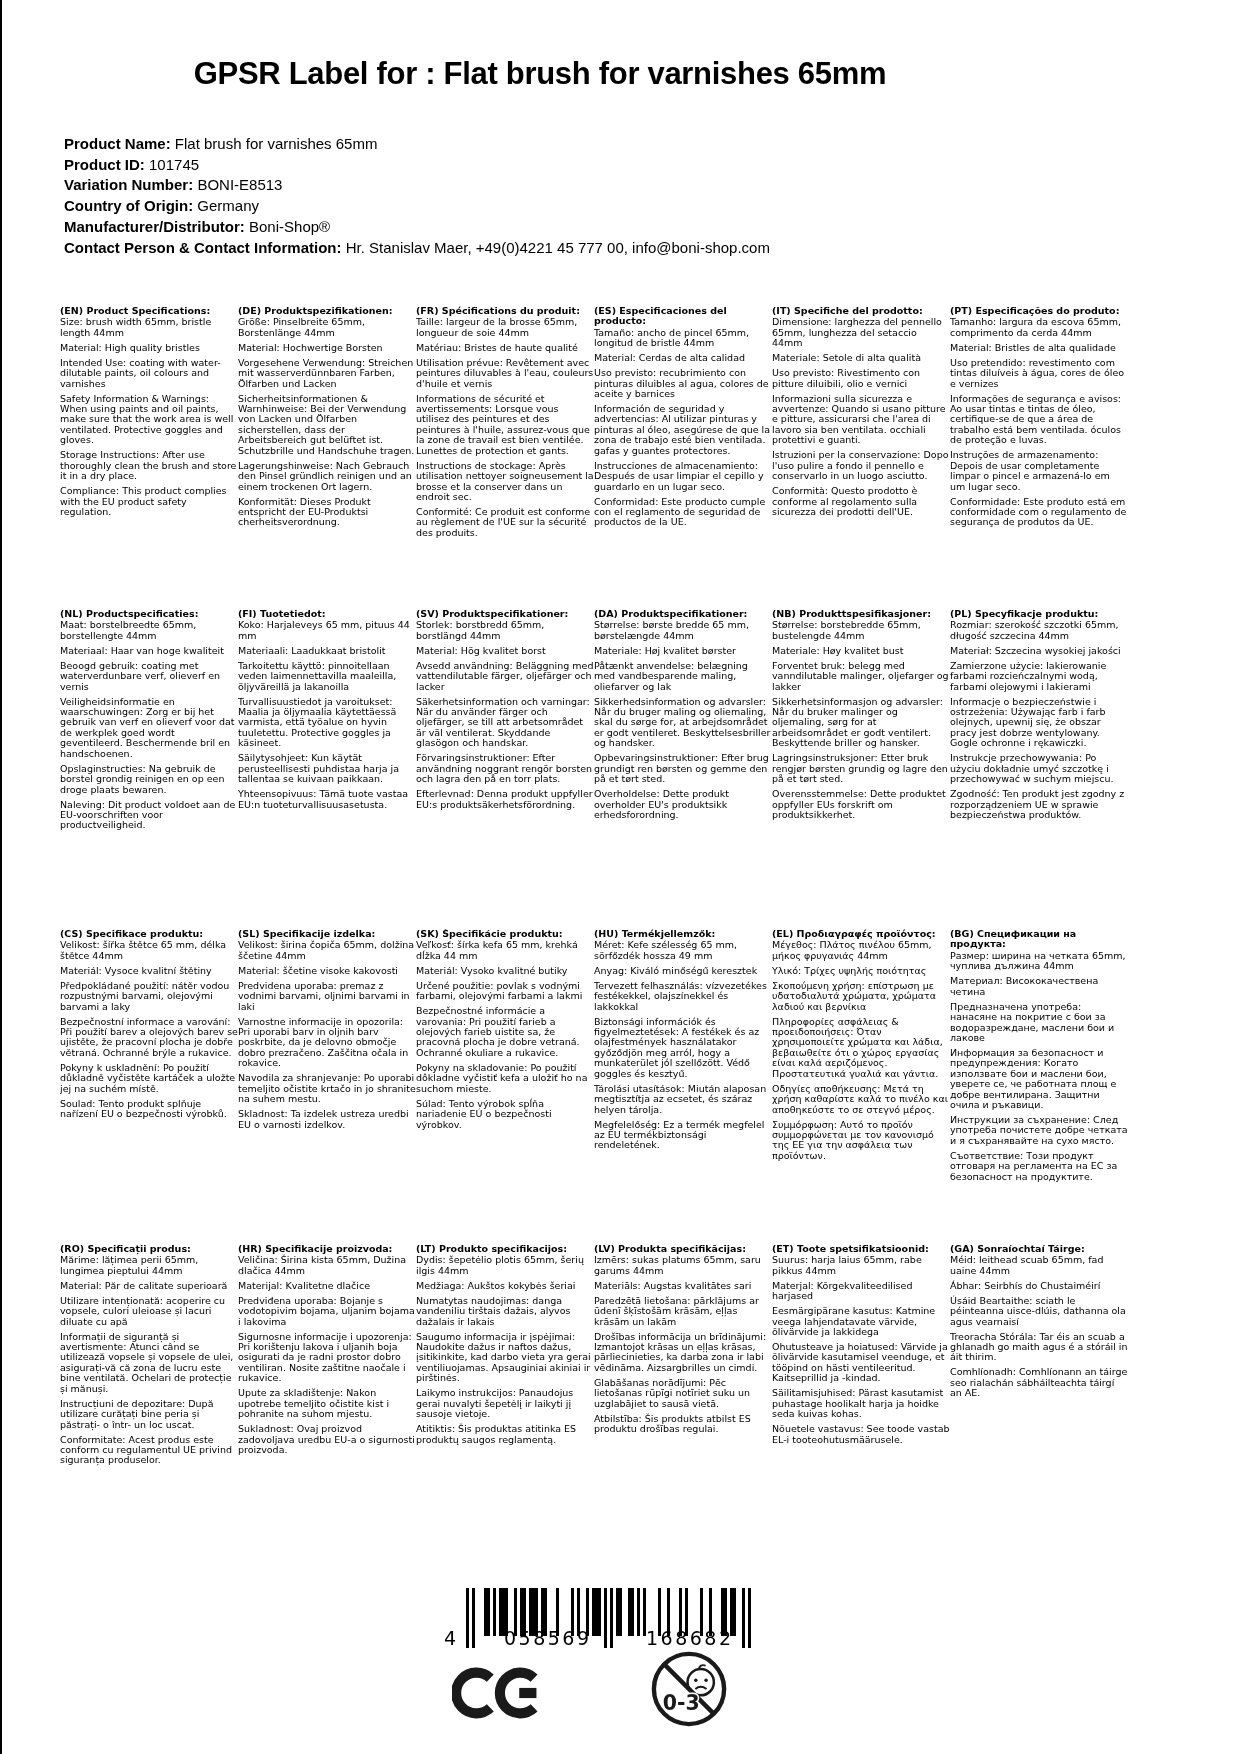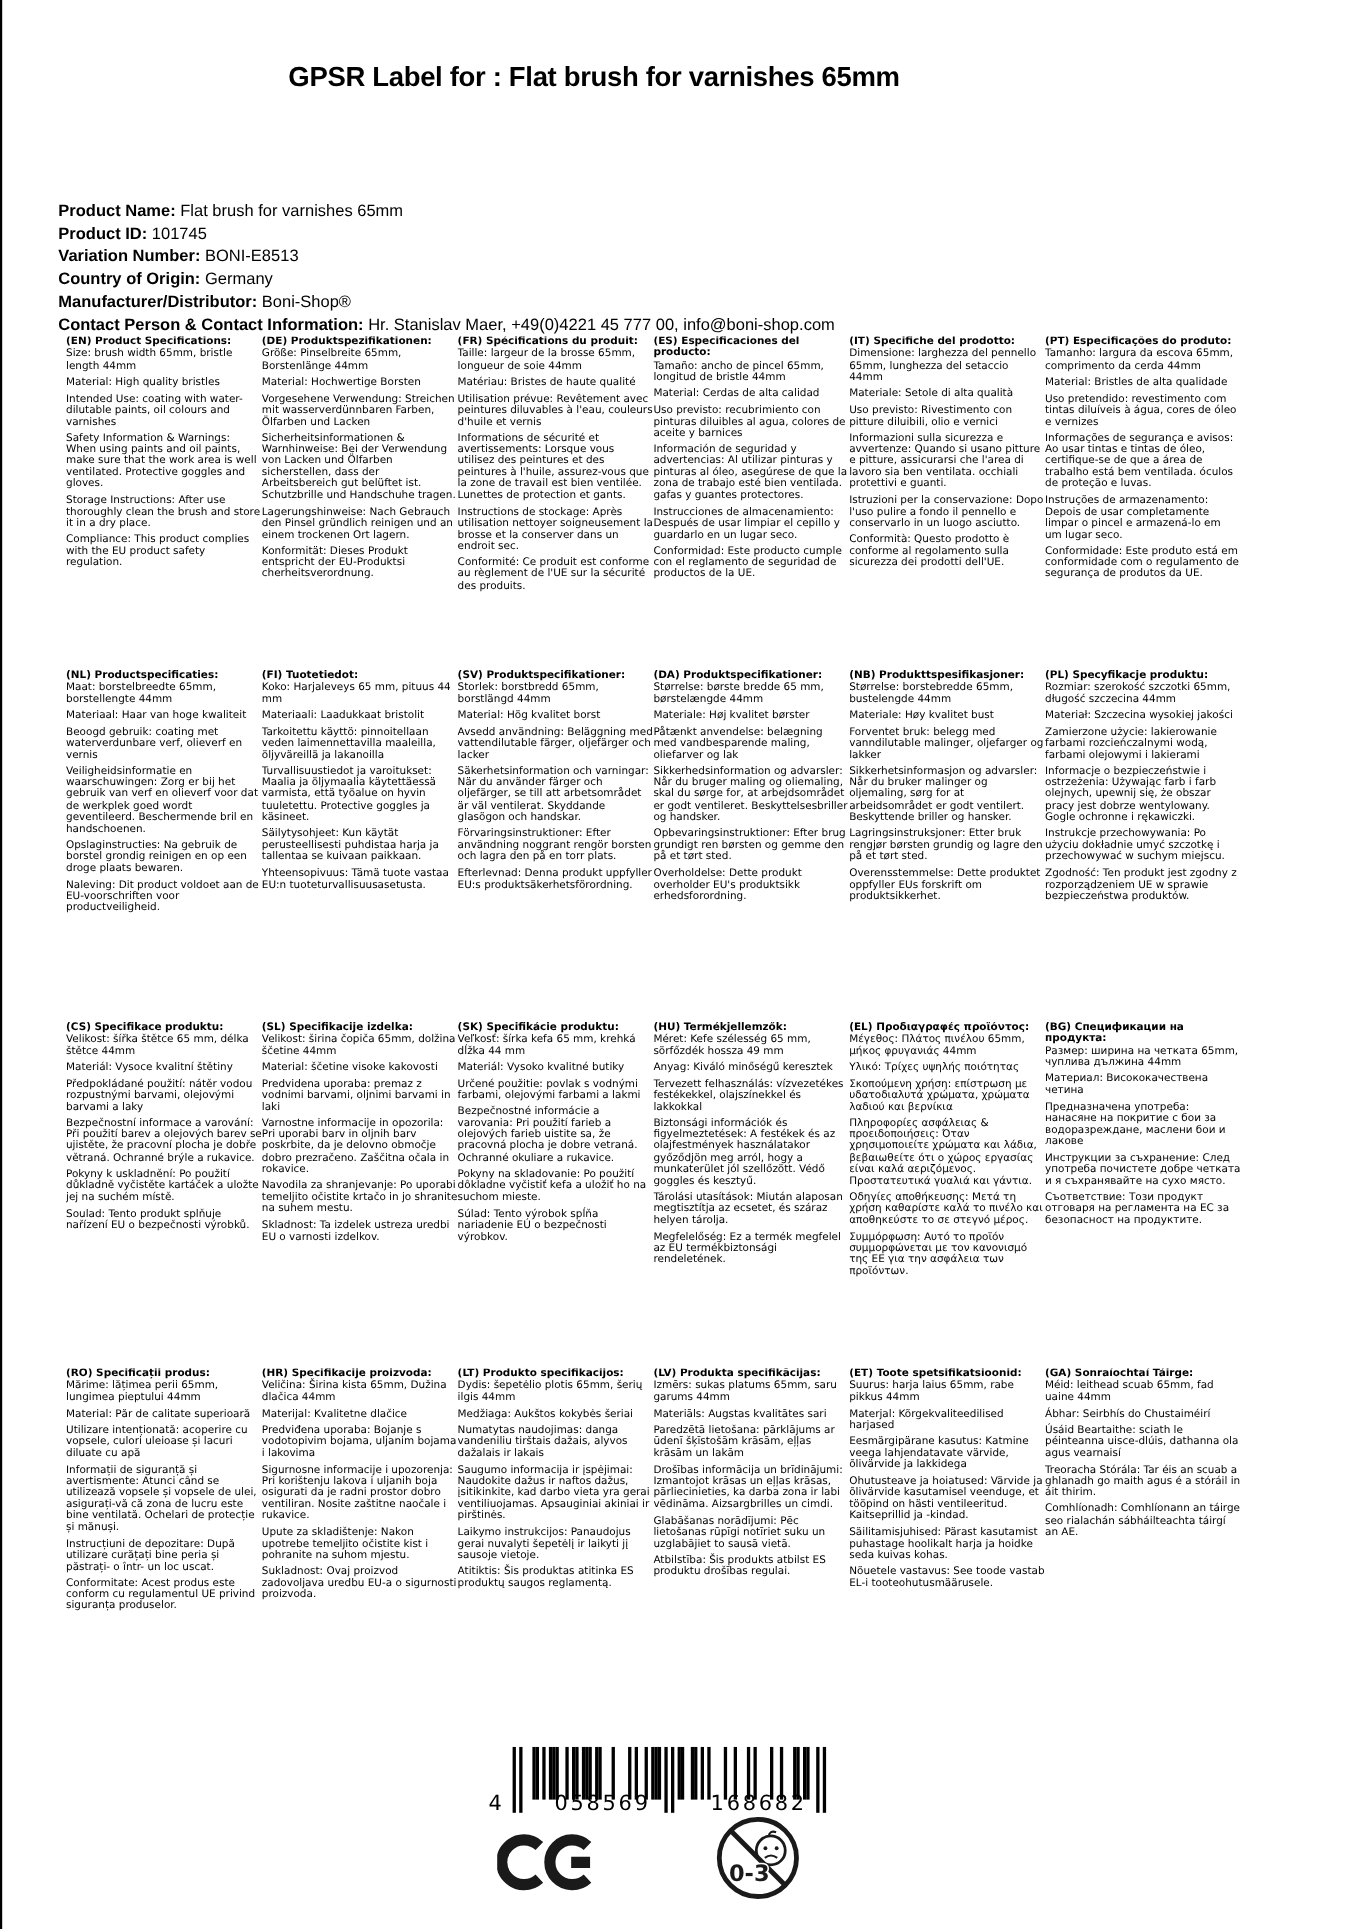--- a/index.html
+++ b/index.html
@@ -1,23 +1,23 @@
 <!DOCTYPE html>
 <html><head>
 <meta charset="utf-8">
 <style>
   html,body{margin:0;padding:0;background:#ffffff;}
   .page{position:relative;width:1241px;height:1754px;background:#ffffff;color:#000;overflow:hidden;
         font-family:"DejaVu Sans",sans-serif;}
   .left-edge{position:absolute;left:0;top:0;width:2px;height:1754px;background:#000;}
   .doc-title{position:absolute;left:0;top:56px;width:1080px;text-align:center;
-             font-family:"Liberation Sans",sans-serif;font-weight:bold;font-size:25px;
+             font-family:"Liberation Sans",sans-serif;font-weight:bold;font-size:31px;
              letter-spacing:-0.3px;white-space:nowrap;}
-  .product-info{position:absolute;left:53px;top:134px;font-family:"Liberation Sans",sans-serif;
-                font-size:15px;line-height:20.7px;margin-top:48px;}
+  .product-info{position:absolute;left:64px;top:134px;font-family:"Liberation Sans",sans-serif;
+                font-size:15px;line-height:20.7px;}
   .pi-row .pi-label{font-weight:bold;}
   .blocks-grid{position:absolute;left:60px;top:306px;display:grid;
                grid-template-columns:repeat(6,178px);
                grid-template-rows:303px 320px 315px auto;
                font-size:9.5px;line-height:1.1;}
   .block{overflow:hidden;}
   .bt{font-weight:bold;margin:0 0 1px 0;}
   .bp{margin:0 0 4.5px 0;}
   .barcode-wrap{position:absolute;left:442px;top:1588px;}
   #barcode rect{fill:#000;}
@@ -195,20 +195,21 @@
         <p class="bp">Σκοπούμενη χρήση: επίστρωση με υδατοδιαλυτά χρώματα, χρώματα λαδιού και βερνίκια</p>
         <p class="bp">Πληροφορίες ασφάλειας &amp; προειδοποιήσεις: Όταν χρησιμοποιείτε χρώματα και λάδια, βεβαιωθείτε ότι ο χώρος εργασίας είναι καλά αεριζόμενος. Προστατευτικά γυαλιά και γάντια.</p>
         <p class="bp">Οδηγίες αποθήκευσης: Μετά τη χρήση καθαρίστε καλά το πινέλο και αποθηκεύστε το σε στεγνό μέρος.</p>
         <p class="bp">Συμμόρφωση: Αυτό το προϊόν συμμορφώνεται με τον κανονισμό της ΕΕ για την ασφάλεια των προϊόντων.</p>
       </div>
       <div class="block">
         <div class="bt">(BG) Спецификации на продукта:</div>
         <p class="bp">Размер: ширина на четката 65mm, чуплива дължина 44mm</p>
         <p class="bp">Материал: Висококачествена четина</p>
         <p class="bp">Предназначена употреба: нанасяне на покритие с бои за водоразреждане, маслени бои и лакове</p>
+        <p class="bp">Информация за безопасност и предупреждения: Когато използвате бои и маслени бои, уверете се, че работната площ е добре вентилирана. Защитни очила и ръкавици.</p>
         <p class="bp">Инструкции за съхранение: След употреба почистете добре четката и я съхранявайте на сухо място.</p>
         <p class="bp">Съответствие: Този продукт отговаря на регламента на ЕС за безопасност на продуктите.</p>
       </div>
       <div class="block">
         <div class="bt">(RO) Specificații produs:</div>
         <p class="bp">Mărime: lățimea perii 65mm, lungimea pieptului 44mm</p>
         <p class="bp">Material: Păr de calitate superioară</p>
         <p class="bp">Utilizare intenționată: acoperire cu vopsele, culori uleioase și lacuri diluate cu apă</p>
         <p class="bp">Informații de siguranță și avertismente: Atunci când se utilizează vopsele și vopsele de ulei, asigurați-vă că zona de lucru este bine ventilată. Ochelari de protecție și mănuși.</p>
         <p class="bp">Instrucțiuni de depozitare: După utilizare curățați bine peria și păstrați- o într- un loc uscat.</p>

